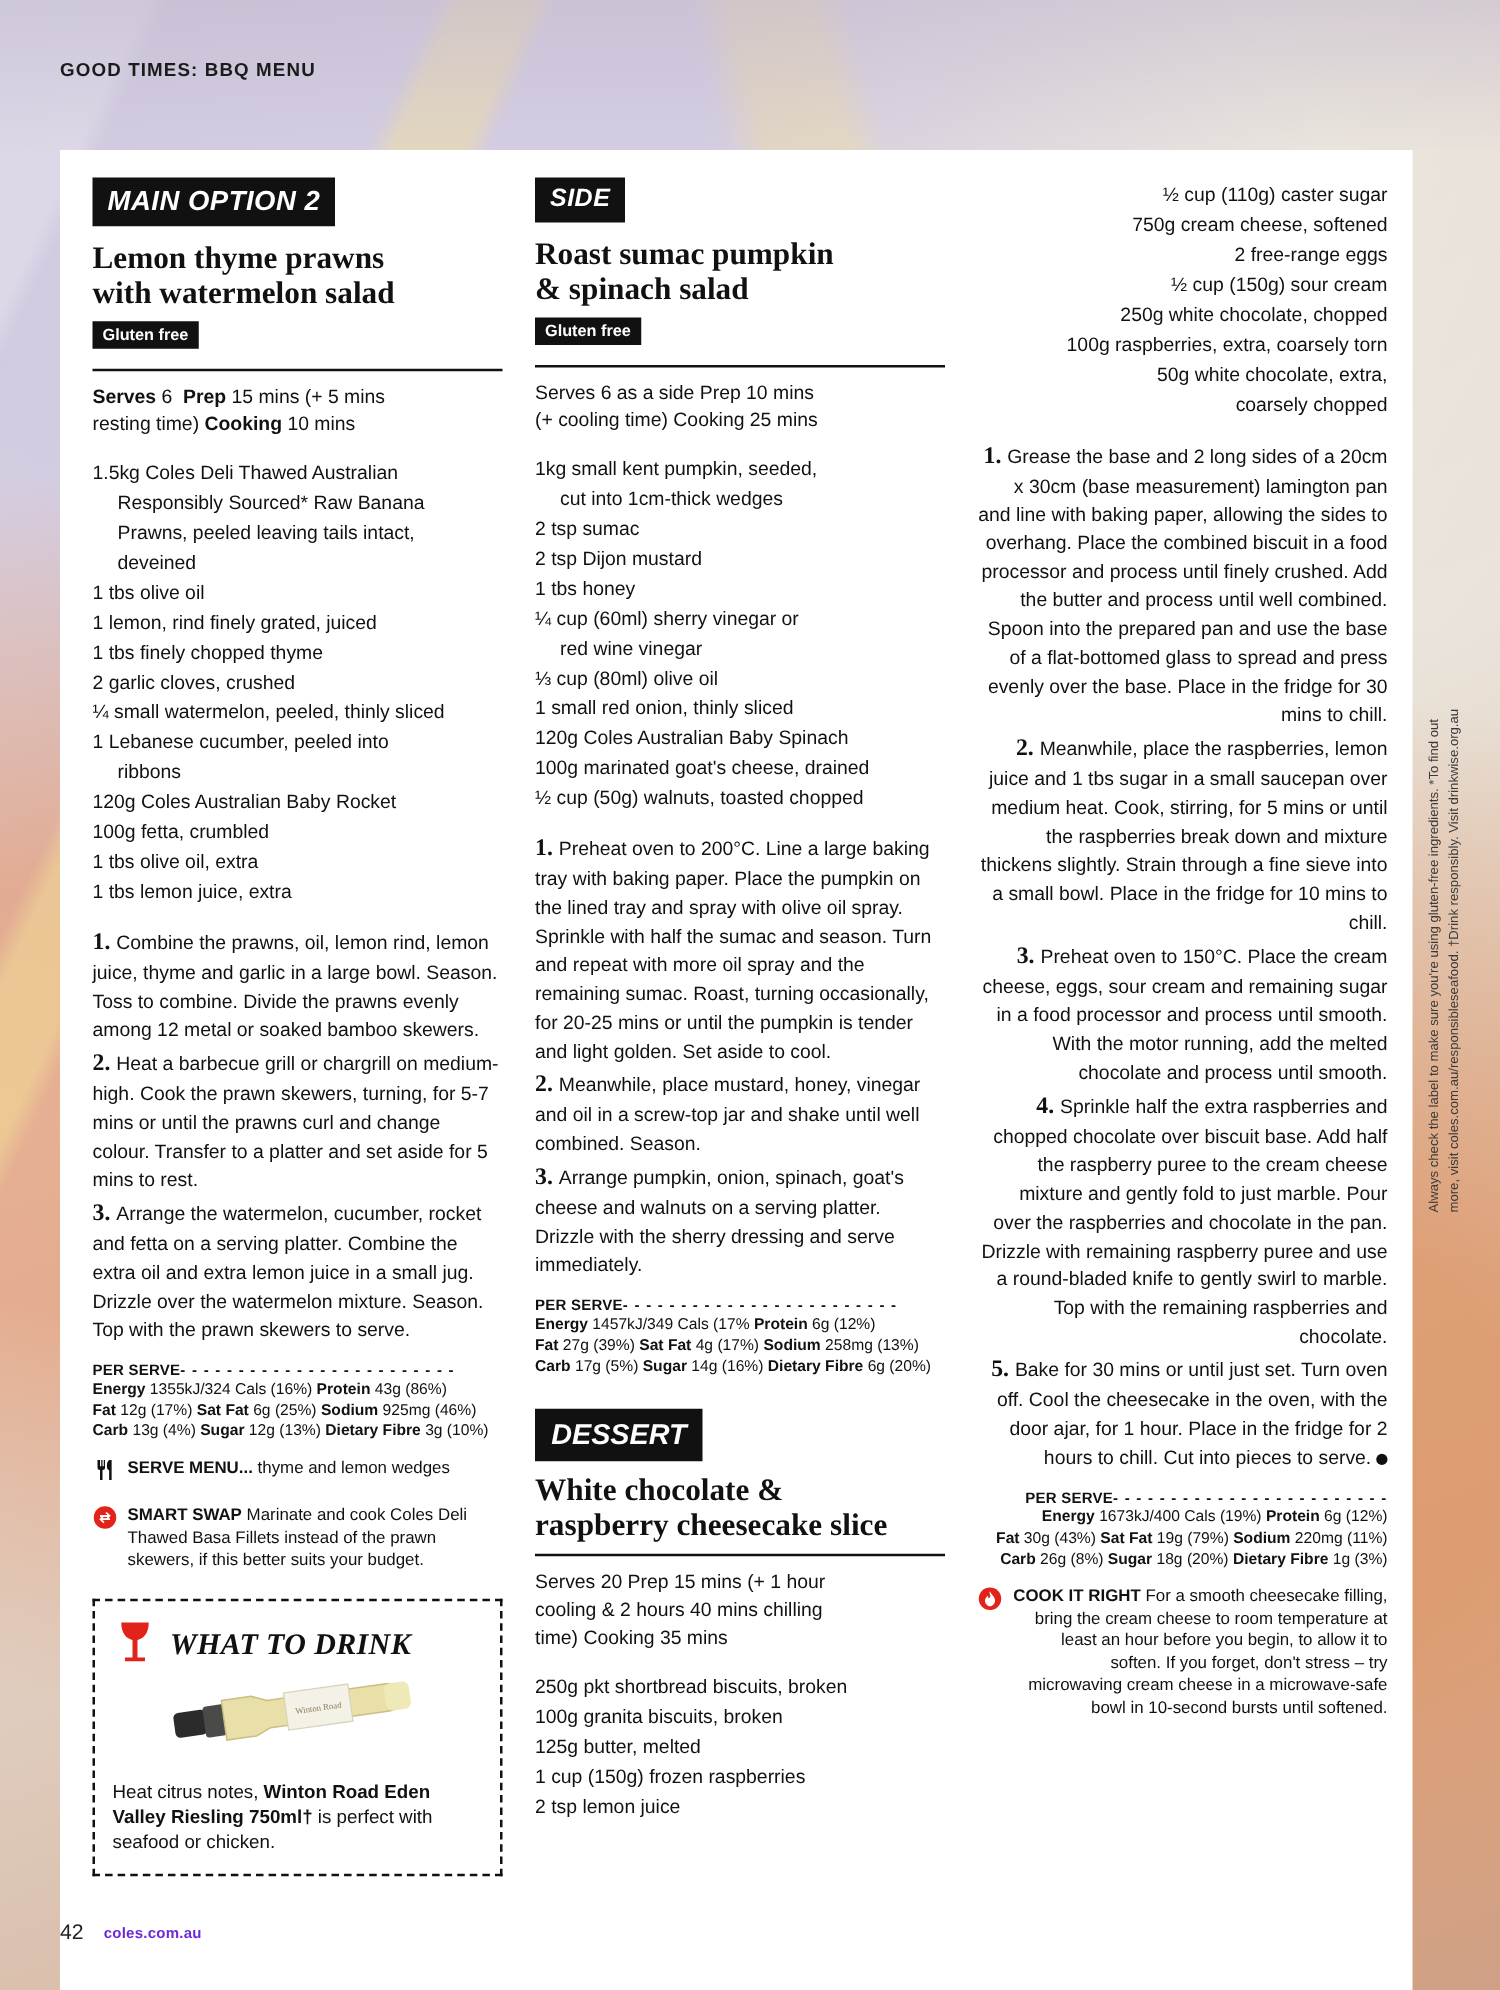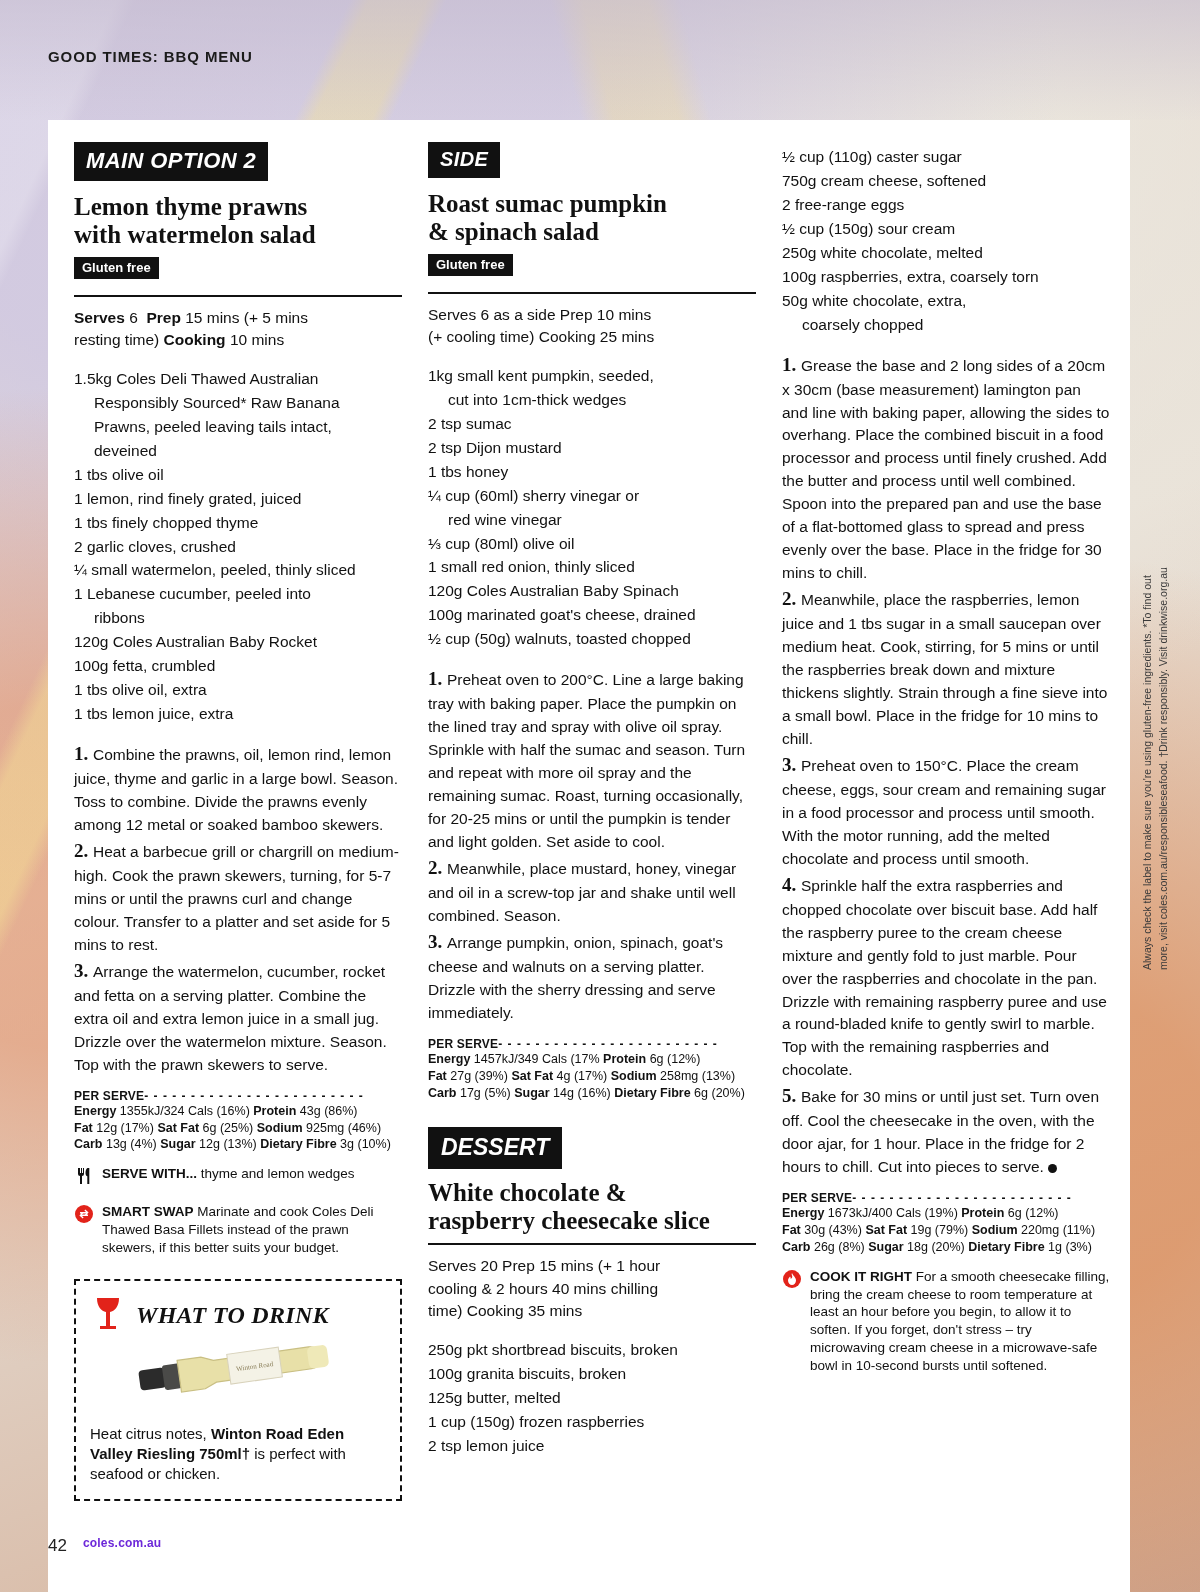--- a/index.html
+++ b/index.html
@@ -38,21 +38,21 @@
   
   .panel{
     position:absolute;left:48px;top:120px;width:1082px;height:1529px;
     background:#fff;
   }
   .cols{
     position:absolute;left:26px;top:22px;width:1036px;height:1330px;
     display:flex;gap:26px;
   }
   .col{width:330px;position:relative;}
-  .col.c3{width:330px;}
+  .col.c3{width:330px;text-align:right;}
 
   
   .label-black{
     display:inline-block;background:#111;color:#fff;
     font-size:22px;font-weight:bold;letter-spacing:.4px;
     padding:6px 12px 7px 12px;margin:0 0 10px 0;font-style:italic;
   }
   .label-black.small{font-size:20px;}
   .recipe-title{
     font-family:"Liberation Serif", serif;
@@ -102,21 +102,21 @@
 
   
   .legal{
     position:absolute;right:-10px;top:430px;width:420px;
     transform:rotate(-90deg);transform-origin:right top;
     font-size:10.5px;line-height:1.5;color:#3a3a3a;text-align:left;
   }
 
   
   .footer{
-    position:absolute;left:48px;bottom:36px;display:flex;align-items:flex-start;gap:16px;
+    position:absolute;left:48px;bottom:36px;display:flex;align-items:center;gap:16px;
   }
   .pg{font-size:17px;color:#222;}
   .site{font-size:12px;font-weight:bold;color:#6d28d9;letter-spacing:.2px;}
 
   .dessert-label{
     display:inline-block;background:#111;color:#fff;font-style:italic;
     font-size:23px;font-weight:bold;padding:7px 13px 8px 13px;margin-bottom:8px;
   }
   .bullet-end{display:inline-block;width:9px;height:9px;border-radius:50%;background:#111;vertical-align:middle;margin-left:4px;}
 </style>
@@ -178,21 +178,21 @@
           </div>
       </div>
 
       <div class="tip">
         <span class="ic">
           <svg width="20" height="20" viewBox="0 0 20 20">
               <path d="M4 2v6a2 2 0 002 2v8h2V10a2 2 0 002-2V2H9v5H8V2H7v5H6V2H4z" fill="#111"></path>
               <path d="M14 2c-1.5 0-2.5 2-2.5 5 0 2 .8 3 1.8 3.2V18h2V2h-1.3z" fill="#111"></path>
             </svg>
         </span>
-        <span><b>SERVE WITH...</b> <span>thyme and lemon wedges</span></span>
+        <span><b>SERVE MENU...</b> <span>thyme and lemon wedges</span></span>
       </div>
 
       <div class="tip">
         <span class="ic">
           <svg width="20" height="20" viewBox="0 0 20 20">
               <circle cx="10" cy="10" r="9" fill="#e2231a"></circle>
               <path d="M6 8h6l-1.6-1.6.9-.9L14.6 8.6 11.3 12l-.9-.9L12 9.5H6V8zm8 4H8l1.6 1.6-.9.9L5.4 11.4 8.7 8l.9.9L8 10.5h6V12z" fill="#fff"></path>
             </svg>
         </span>
         <span><b>SMART SWAP</b> <span>Marinate and cook Coles Deli Thawed Basa Fillets instead of the prawn skewers, if this better suits your budget.</span></span>
@@ -284,21 +284,21 @@
           </div>
       </div>
     </div>
 
     <div class="col c3">
       <div class="ing" style="margin-top:4px;">
           <div>½ cup (110g) caster sugar</div>
           <div>750g cream cheese, softened</div>
           <div>2 free-range eggs</div>
           <div>½ cup (150g) sour cream</div>
-          <div>250g white chocolate, melted</div>
+          <div>250g white chocolate, chopped</div>
           <div>100g raspberries, extra, coarsely torn</div>
           <div>50g white chocolate, extra,</div>
           <div class="ind">coarsely chopped</div>
         </div>
       <div class="method">
           <p><span class="step-num">1. </span><span>Grease the base and 2 long sides of a 20cm x 30cm (base measurement) lamington pan and line with baking paper, allowing the sides to overhang. Place the combined biscuit in a food processor and process until finely crushed. Add the butter and process until well combined. Spoon into the prepared pan and use the base of a flat-bottomed glass to spread and press evenly over the base. Place in the fridge for 30 mins to chill.</span></p>
           <p><span class="step-num">2. </span><span>Meanwhile, place the raspberries, lemon juice and 1 tbs sugar in a small saucepan over medium heat. Cook, stirring, for 5 mins or until the raspberries break down and mixture thickens slightly. Strain through a fine sieve into a small bowl. Place in the fridge for 10 mins to chill.</span></p>
           <p><span class="step-num">3. </span><span>Preheat oven to 150°C. Place the cream cheese, eggs, sour cream and remaining sugar in a food processor and process until smooth. With the motor running, add the melted chocolate and process until smooth.</span></p>
           <p><span class="step-num">4. </span><span>Sprinkle half the extra raspberries and chopped chocolate over biscuit base. Add half the raspberry puree to the cream cheese mixture and gently fold to just marble. Pour over the raspberries and chocolate in the pan. Drizzle with remaining raspberry puree and use a round-bladed knife to gently swirl to marble. Top with the remaining raspberries and chocolate.</span></p>
           <p><span class="step-num">5. </span><span>Bake for 30 mins or until just set. Turn oven off. Cool the cheesecake in the oven, with the door ajar, for 1 hour. Place in the fridge for 2 hours to chill. Cut into pieces to serve.</span><span class="bullet-end"></span></p>

